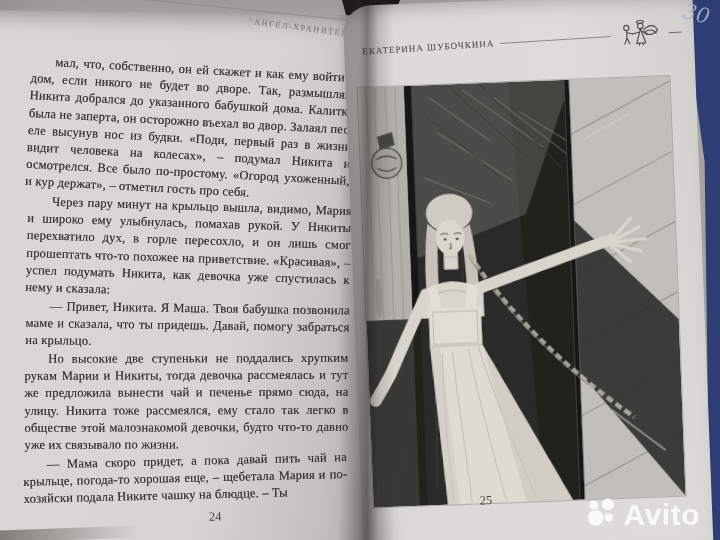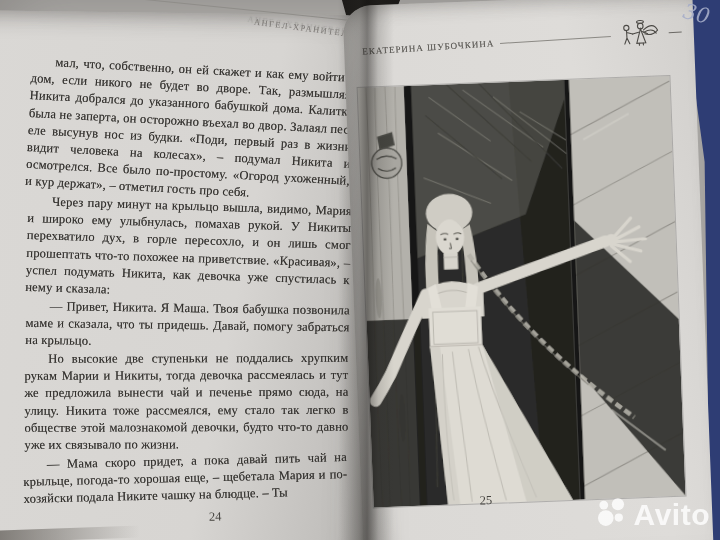--- a/index.html
+++ b/index.html
@@ -97,21 +97,21 @@
 
   
   .note{
     position:absolute;right:10px;top:2px;
     font-family:"DejaVu Serif", serif;font-style:italic;font-weight:300;
     font-size:21px;color:#a7aec9;transform:rotate(14deg);opacity:.9;
   }
 
   
   .avito{
-    position:absolute;right:10px;bottom:6px;display:flex;align-items:center;gap:5px;
+    position:absolute;right:20px;bottom:6px;display:flex;align-items:center;gap:5px;
     opacity:.82;
   }
   .avito-text{
     font-family:"Liberation Sans", sans-serif;font-weight:bold;
     font-size:30px;color:#fff;letter-spacing:.5px;
   }
 </style>
 </head>
 <body>
 

